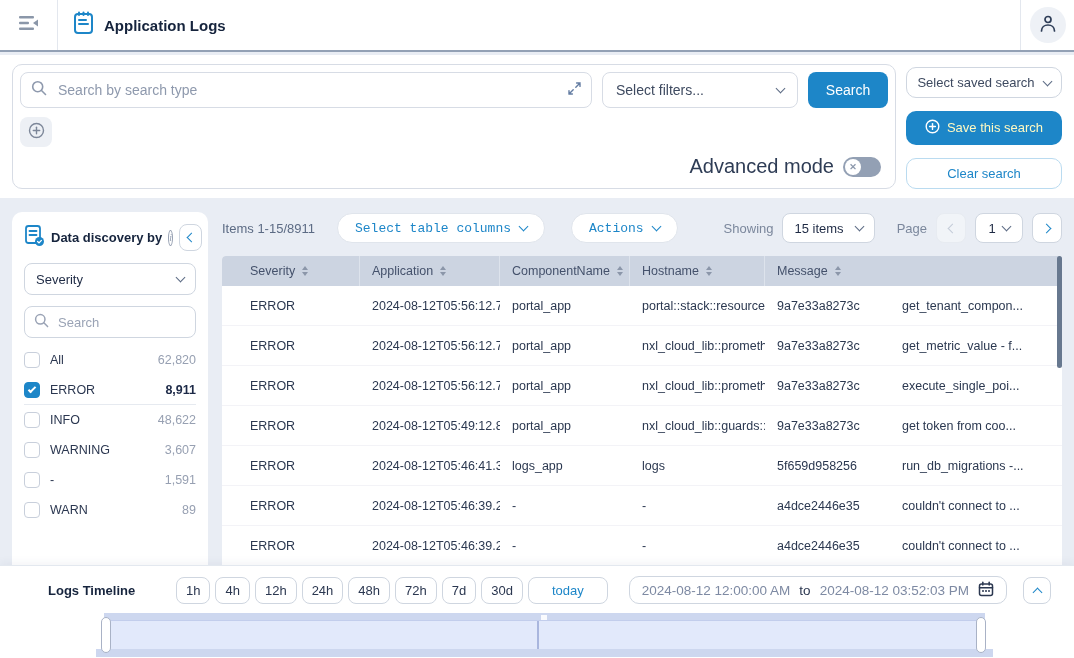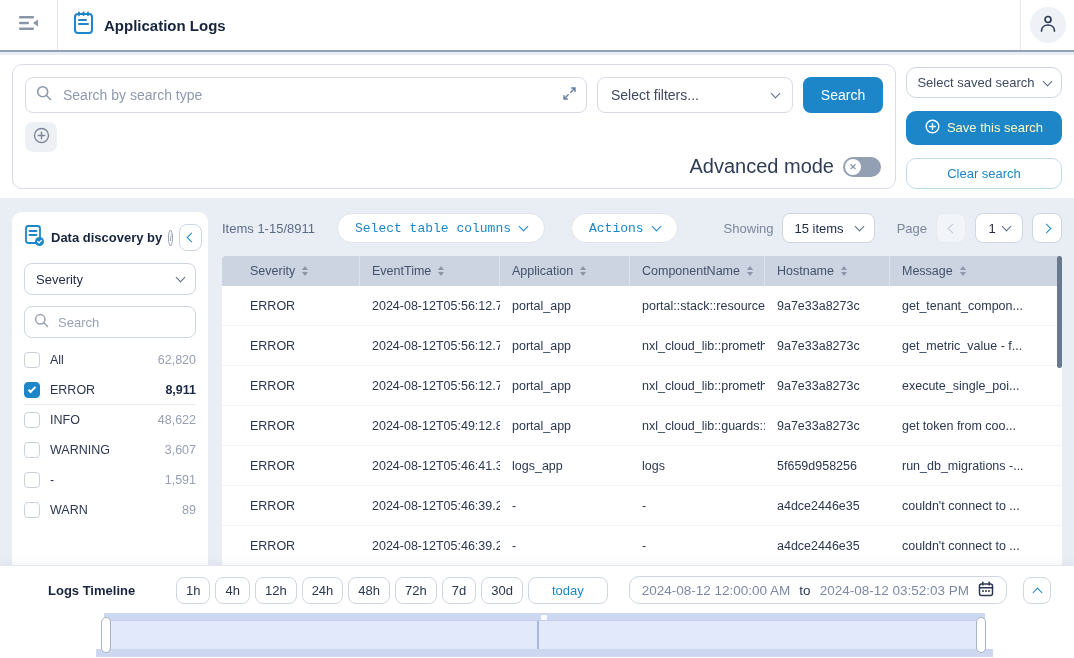--- a/index.html
+++ b/index.html
@@ -16,21 +16,21 @@
   .app-header{height:52px;background:#fff;border-bottom:2px solid #93a1b5;display:flex;align-items:center;}
   .menu-btn{width:57px;display:flex;align-items:center;justify-content:center;cursor:pointer;}
   .vdiv{width:1px;align-self:stretch;background:#e3e7ee;}
   .logo-wrap{margin-left:15px;display:flex;align-items:center;}
   .page-title{margin-left:10px;font-size:15px;font-weight:bold;color:var(--navy);}
   .header-right{margin-left:auto;display:flex;align-items:center;align-self:stretch;}
   .avatar-cell{width:53px;display:flex;align-items:center;justify-content:center;}
   .avatar-btn{width:36px;height:36px;border-radius:50%;background:#eef1f6;display:flex;align-items:center;justify-content:center;cursor:pointer;border:none;}
   
   .search-section{margin-top:3px;background:#fff;height:143px;padding:9px 12px;display:flex;gap:10px;}
-  .search-panel{flex:1;border:1px solid #d7dce5;border-radius:10px;position:relative;padding:12px;}
+  .search-panel{flex:1;border:1px solid #d7dce5;border-radius:10px;position:relative;padding:7px;}
   .sp-row{display:flex;gap:10px;}
   .search-input-box{flex:1;height:36px;border:1px solid #d7dce5;border-radius:8px;display:flex;align-items:center;padding:0 10px;gap:9px;background:#fff;}
   .search-input-box input{flex:1;border:none;outline:none;font-size:14px;font-family:inherit;color:#2b3750;background:transparent;}
   .search-input-box input::placeholder{color:#8e99ad;}
   .filters-select{width:196px;height:36px;border:1px solid #d7dce5;border-radius:8px;display:flex;align-items:center;justify-content:space-between;padding:0 13px;font-size:14px;color:#3e4a60;cursor:pointer;background:#fff;}
   .search-button{width:80px;height:36px;background:var(--accent);color:#fff;border:none;border-radius:8px;font-size:14px;font-family:inherit;cursor:pointer;}
   .add-btn{margin-top:9px;width:32px;height:30px;background:#edf0f5;border:none;border-radius:8px;display:flex;align-items:center;justify-content:center;cursor:pointer;}
   .advanced-row{position:absolute;right:14px;bottom:10px;display:flex;align-items:center;gap:9px;}
   .advanced-label{font-size:20px;color:#2e3c55;}
   .toggle{width:38px;height:20px;background:#93a0b4;border-radius:10px;position:relative;cursor:pointer;}
@@ -336,27 +336,20 @@
     <div class="log-table">
       <div class="t-head" id="table-head">
   <div class="t-hcell">
     <span>Severity</span>
     <span class="sort">
               <span class="tri-up"></span>
               <span class="tri-down"></span>
             </span>
   </div>
 
-  <div class="t-hcell">
-    <span>EventTime</span>
-    <span class="sort">
-              <span class="tri-up"></span>
-              <span class="tri-down"></span>
-            </span>
-  </div>
 
   <div class="t-hcell">
     <span>Application</span>
     <span class="sort">
               <span class="tri-up"></span>
               <span class="tri-down"></span>
             </span>
   </div>
 
   <div class="t-hcell">

